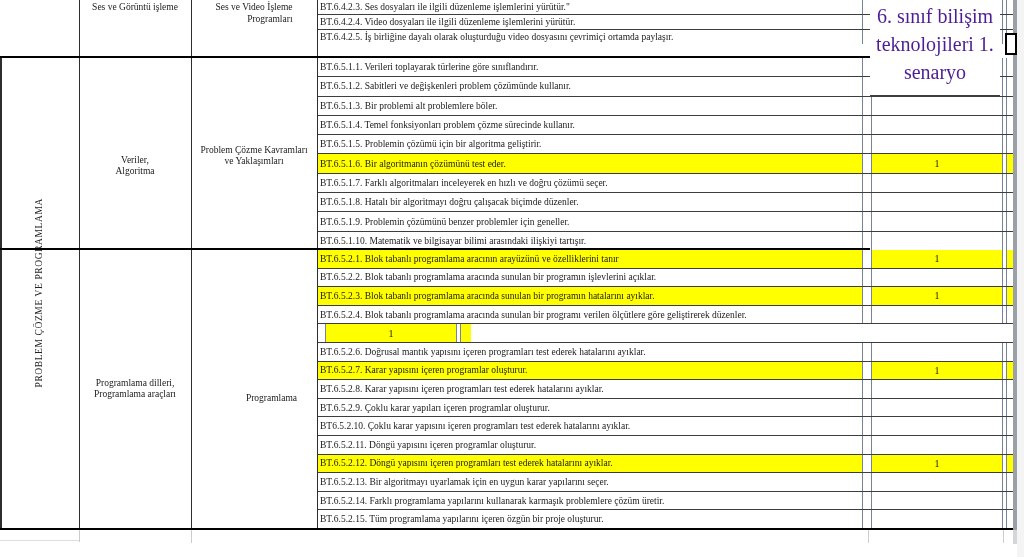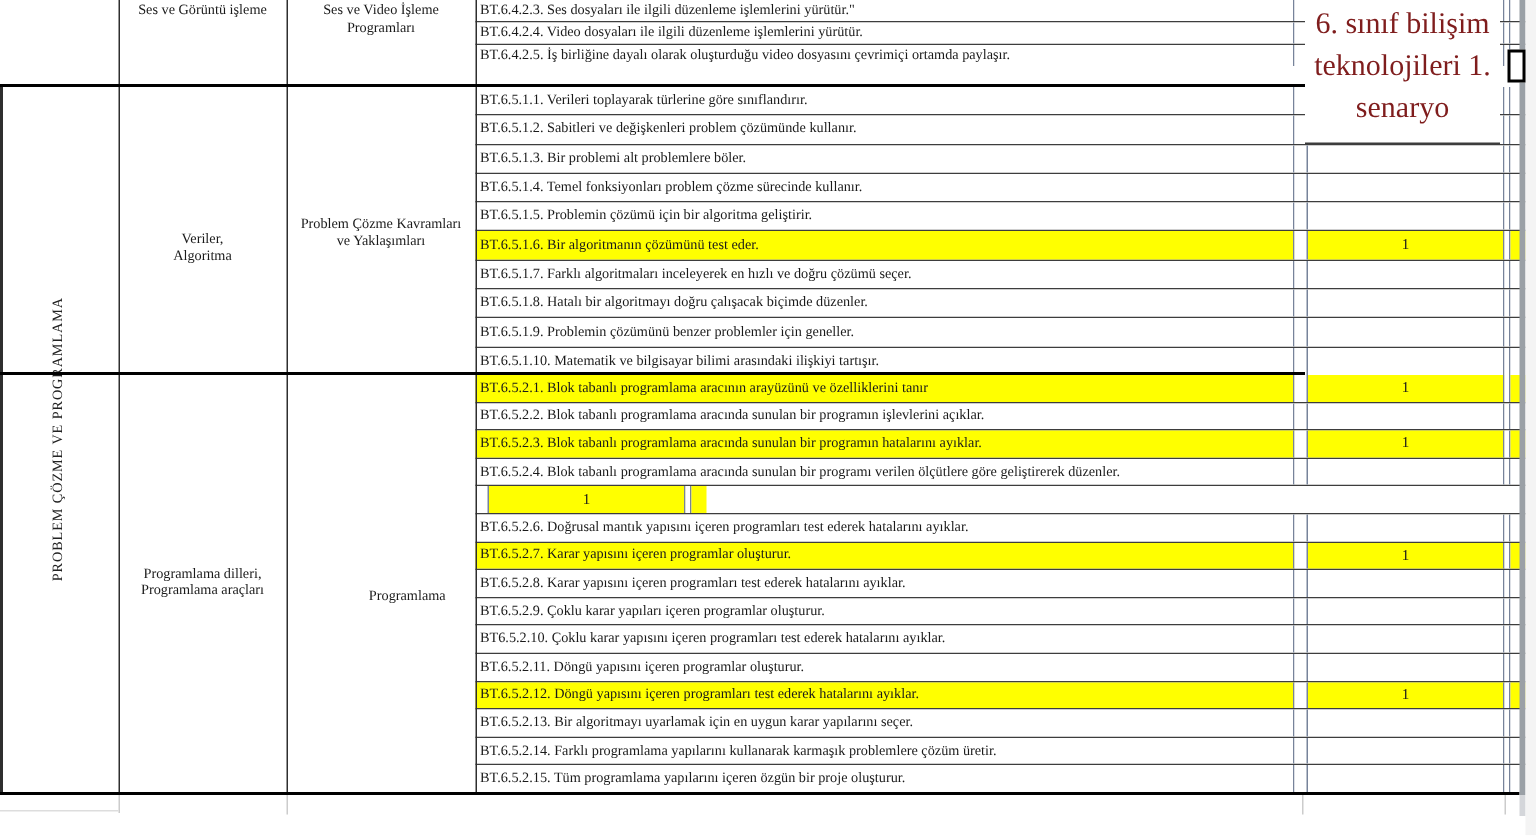--- a/index.html
+++ b/index.html
@@ -2,21 +2,21 @@
 <html><head>
 <meta charset="utf-8">
 <style>
   html,body{margin:0;padding:0;background:#fff;}
   #stage{
     position:relative;width:1024px;height:557px;overflow:hidden;background:#fff;
     font-family:"Liberation Serif","DejaVu Serif",serif;color:#1a1a1a;
   }
   .cell{position:absolute;box-sizing:border-box;display:flex;align-items:center;justify-content:center;
         text-align:center;font-size:9.5px;line-height:11.5px;white-space:pre-line;background:#fff;}
-  .cell.top-align{align-items:flex-start;padding-top:2px;}
+  .cell.top-align{align-items:flex-start;padding-top:2px;text-align:right;}
   
   #c1-top {left:0;  top:0;   width:79px; height:58px;}
   #c1-main{left:0;  top:58px;width:79px; height:470px;}
   #c1-main .vtext{writing-mode:vertical-rl;transform:rotate(180deg);letter-spacing:.6px;font-size:9.5px;color:#222;}
   #c2-a{left:79px; top:0;    width:112px;height:58px;}
   #c2-b{left:79px; top:58px; width:112px;height:216px;}
   #c2-c{left:79px; top:250px;width:112px;height:278px;}
   #c3-a{left:191px;top:0;    width:126px;height:58px;}
   #c3-b{left:191px;top:60px; width:126px;height:192px;}
   #c3-c{left:191px;top:250px;width:126px;height:298px;padding-left:35px;}
@@ -30,21 +30,21 @@
   .row>div{box-sizing:border-box;height:100%;display:flex;align-items:center;background:#fff;}
   .c-desc{width:546px;padding-left:3px;font-size:9.5px;border-right:1px solid #77839a;white-space:nowrap;overflow:hidden;}
   .c-gap{width:9px;border-right:1px solid #77839a;}
   .c-score{width:131px;justify-content:center;font-size:10px;border-right:1px solid #77839a;}
   .c-gap2{width:4px;border-right:1px solid #77839a;}
   .c-part{width:10px;}
   .row.hl .c-desc,.row.hl .c-score,.row.hl .c-part{background:#ffff00;}
   
   #score-header{position:absolute;left:870px;top:0;width:130px;height:96px;background:#fff;
     border-bottom:1px solid #3d3d3d;display:flex;align-items:flex-start;justify-content:center;
-    font-size:20px;line-height:28px;text-align:center;white-space:pre-line;padding-top:2px;box-sizing:border-box;z-index:5;color:#7f1d1d;}
+    font-size:20px;line-height:28px;text-align:center;white-space:pre-line;padding-top:2px;box-sizing:border-box;z-index:5;color:#4c1d95;}
   
   .vline{position:absolute;width:1px;background:#2e2e2e;z-index:6;}
   .sep{position:absolute;height:2px;background:#000;z-index:6;}
   .faint{position:absolute;background:#ccc;z-index:2;}
   #grey-strip{position:absolute;left:1013px;top:0;width:4px;height:530px;background:#9aa0a6;z-index:7;}
   #grey-strip-tail{position:absolute;left:1013px;top:530px;width:4px;height:14px;background:#d4d6da;z-index:7;}
   #right-zone{position:absolute;left:1017px;top:0;width:7px;height:557px;background:#f4f4f4;z-index:7;}
   #anchor-bracket{position:absolute;left:1005px;top:33px;width:12px;height:22px;box-sizing:border-box;
     border:2px solid #000;background:#fff;z-index:8;}
 </style>

